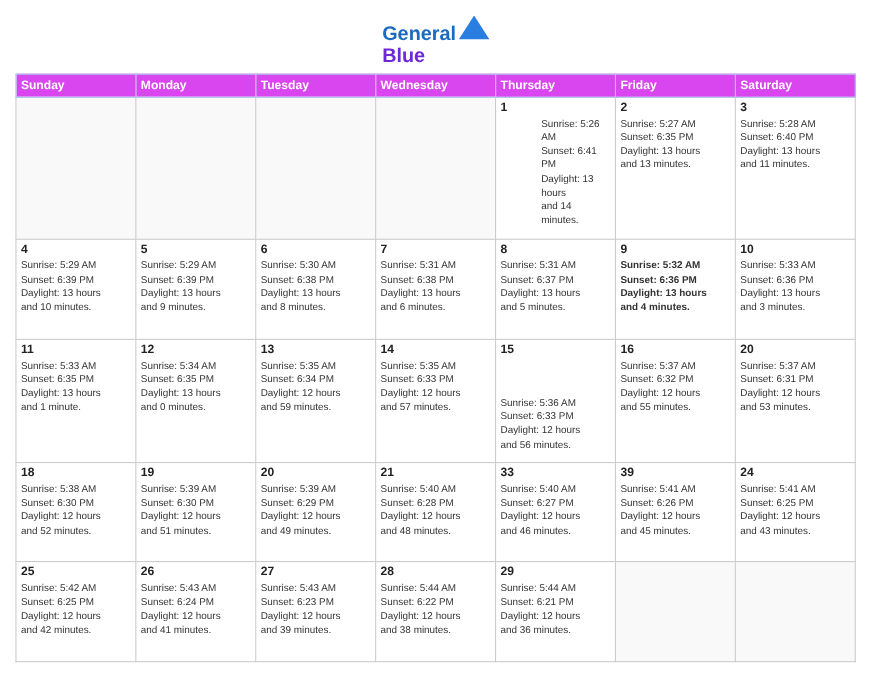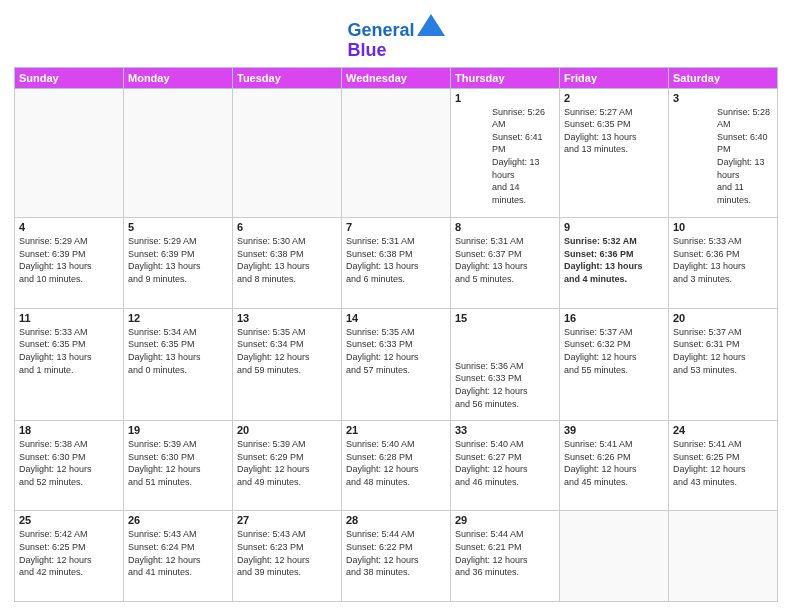--- a/index.html
+++ b/index.html
@@ -144,21 +144,21 @@
           </td>
           <td>
             <div class="day-num">2</div>
             <div class="day-info" style="white-space: pre-line;">Sunrise: 5:27 AM
 Sunset: 6:35 PM
 Daylight: 13 hours
 and 13 minutes.</div>
           </td>
           <td>
             <div class="day-num">3</div>
-            <div class="day-info" style="white-space: pre-line; margin-left: 44px;">Sunrise: 5:28 AM
+            <div class="day-info" style="white-space: pre-line;">Sunrise: 5:28 AM
 Sunset: 6:40 PM
 Daylight: 13 hours
 and 11 minutes.</div>
           </td>
         </tr>
         <tr>
           <td>
             <div class="day-num">4</div>
             <div class="day-info" style="white-space: pre-line;">Sunrise: 5:29 AM
 Sunset: 6:39 PM

